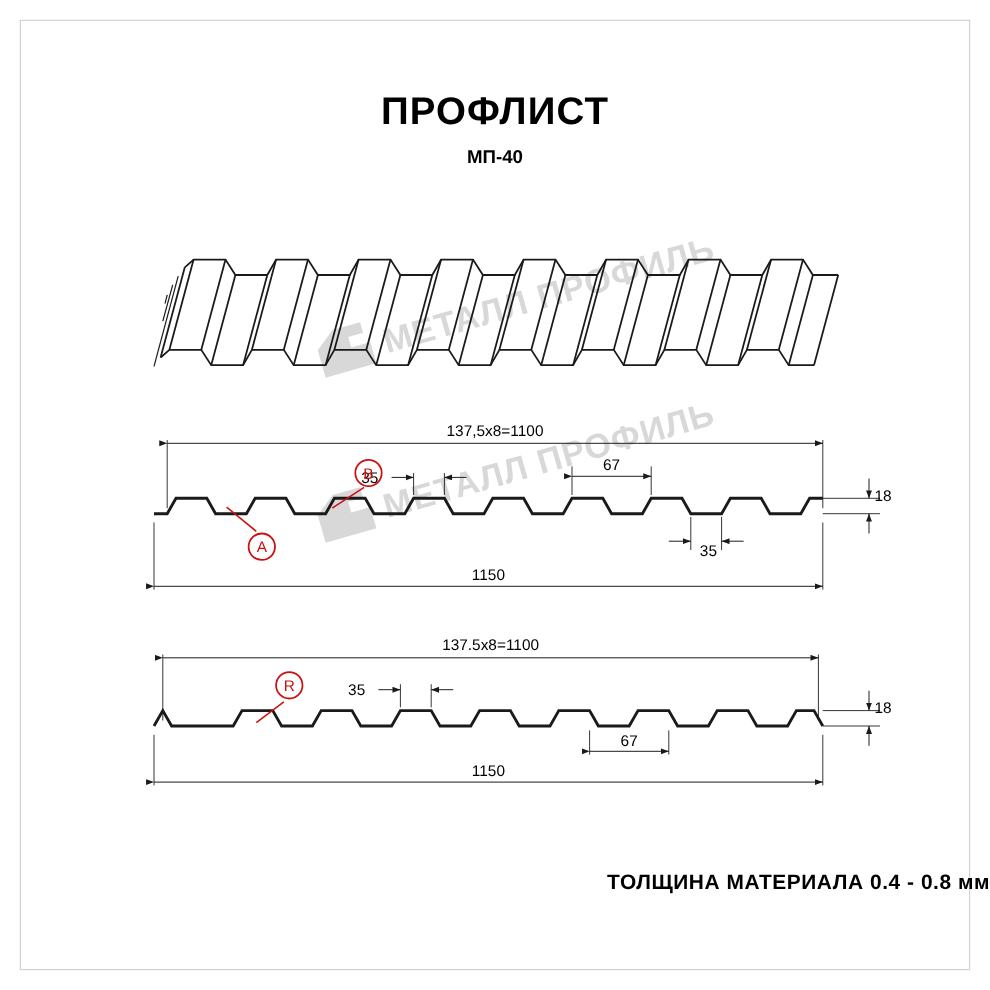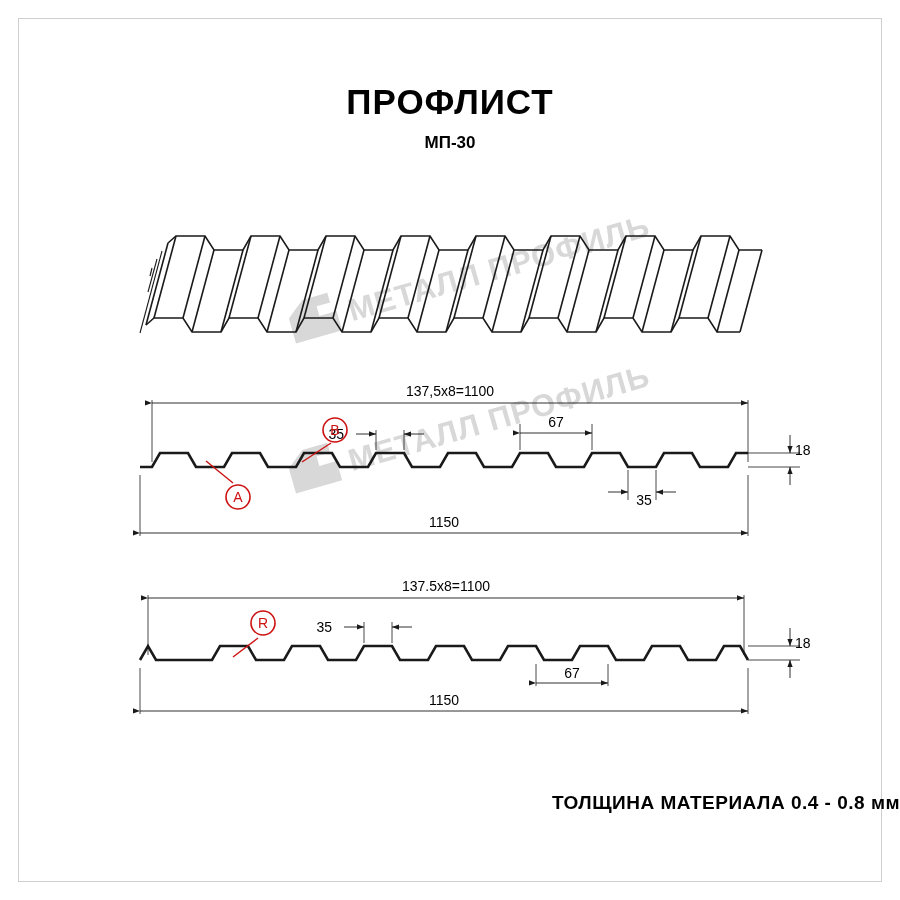--- a/index.html
+++ b/index.html
@@ -60,21 +60,21 @@
   }
 </style>
 </head>
 <body>
 
 <div class="sheet">
 
   <div class="frame"></div>
 
   <div class="title">ПРОФЛИСТ</div>
-  <div class="subtitle">МП-30</div>
+  <div class="subtitle">МП-40</div>
 
   <svg class="wm" width="900" height="900" viewBox="0 0 900 900" style="left:0;top:0;">
 
     <g transform="translate(285,305) rotate(-16)">
       <g fill="#d8d8d8">
         <path d="M0,14 L18,0 L44,0 L44,10 L30,10 L30,20 L48,20 L48,40 L0,40 Z"></path>
       </g>
       <text class="wm-text" x="60" y="34">МЕТАЛЛ ПРОФИЛЬ</text>
     </g>
 

